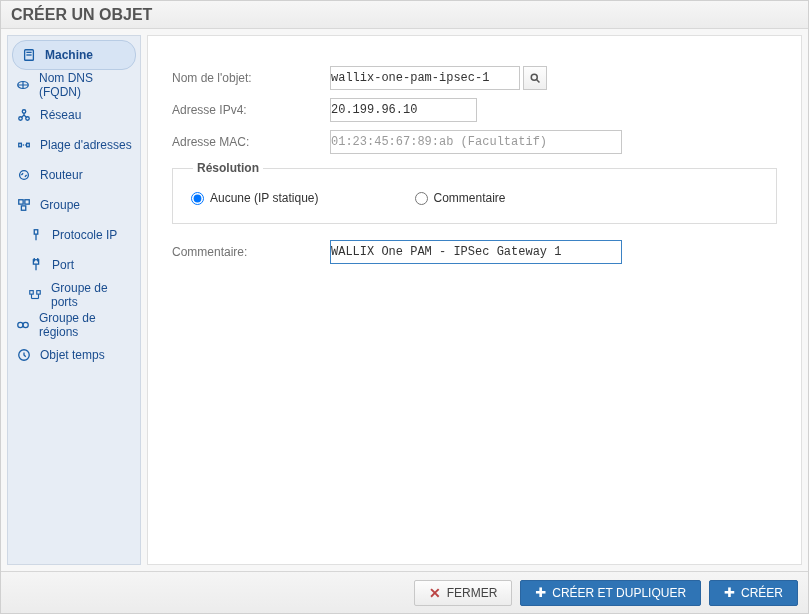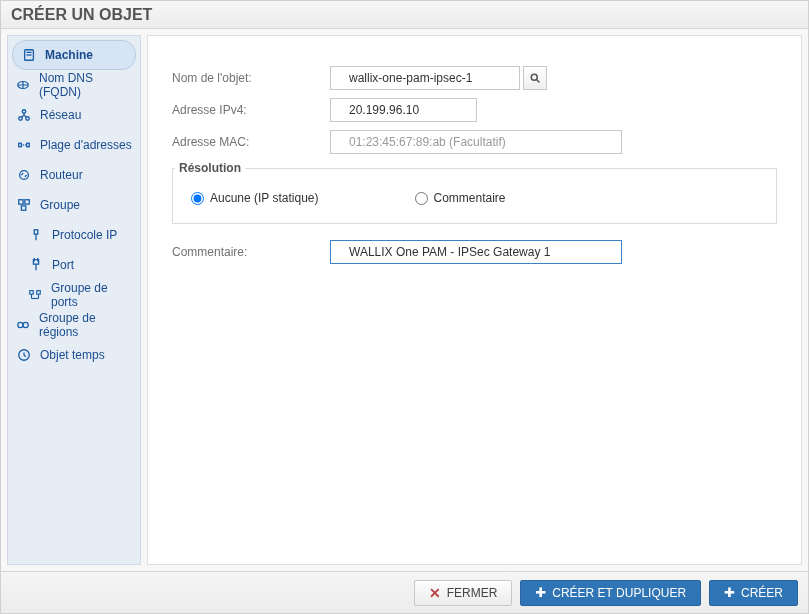--- a/index.html
+++ b/index.html
@@ -9,31 +9,31 @@
   .body { flex: 1; display: flex; padding: 6px; gap: 6px; min-height: 0; }
   .sidebar { width: 134px; background: #e7edf5; border: 1px solid #cfd8e4; display: flex; flex-direction: column; padding: 4px 0; }
   .side-item { display: flex; align-items: center; gap: 8px; height: 30px; padding: 0 8px; cursor: pointer; color: #1a4d8f; font-size: 12px; }
   .side-item.active { background: #d7e4f4; border: 1px solid #b8cce4; border-radius: 14px; margin: 0 4px; font-weight: bold; color: #1a4d8f; }
   .side-item .ico { width: 16px; height: 16px; display: flex; align-items: center; justify-content: center; color: #1a5fa8; }
   .side-item.inset { padding-left: 20px; }
 
   .main { flex: 1; background: #ffffff; border: 1px solid #e0e0e0; padding: 30px 24px 10px 24px; position: relative; }
   .form-row { display: flex; align-items: center; margin-bottom: 8px; }
   .form-row label { width: 158px; color: #737373; }
-  .inp { height: 24px; border: 1px solid #c8c8c8; padding: 0 18px; font-size: 12px; font-family: Liberation Sans, sans-serif; color: #333; }
+  .inp { height: 24px; border: 1px solid #c8c8c8; padding: 0 0; font-size: 12px; font-family: Liberation Mono, monospace; color: #333; }
   .inp::placeholder { color: #9a9a9a; }
   .inp.name { width: 190px; }
   .inp.ipv4 { width: 147px; }
   .inp.mac { width: 292px; background: #fff; }
   .inp.comment { width: 292px; border: 1px solid #3b82c4; outline: none; }
   .search-btn { width: 24px; height: 24px; margin-left: 3px; background: linear-gradient(#fdfdfd,#efefef); border: 1px solid #c8c8c8; display: flex; align-items: center; justify-content: center; cursor: pointer; }
   .search-btn svg { width: 12px; height: 12px; stroke: #555; }
 
   .fieldset { border: 1px solid #dcdcdc; margin: 14px 0 16px 0; padding: 22px 18px 18px 18px; position: relative; }
-  .fieldset-legend { position: absolute; top: -8px; left: 2px; background: #fff; padding: 0 4px; font-weight: bold; color: #555; font-size: 12px; }
+  .fieldset-legend { position: absolute; top: -8px; left: 20px; background: #fff; padding: 0 4px; font-weight: bold; color: #555; font-size: 12px; }
   .radio-row { display: flex; gap: 96px; }
   .radio-opt { display: flex; align-items: center; gap: 6px; cursor: pointer; }
   .radio-opt input { cursor: pointer; }
 
   .footer { height: 42px; background: linear-gradient(#f5f5f5,#ececec); border-top: 1px solid #d6d6d6; display: flex; justify-content: flex-end; align-items: center; gap: 8px; padding: 0 10px; }
   .btn { height: 26px; display: flex; align-items: center; gap: 6px; padding: 0 14px; font-size: 12px; cursor: pointer; border-radius: 2px; }
   .btn.close { background: linear-gradient(#fdfdfd,#ececec); border: 1px solid #c8c8c8; color: #444; }
   .btn.close .x { color: #b44; font-weight: bold; font-size: 14px; line-height: 1; }
   .btn.primary { background: #2f74b5; border: 1px solid #2a65a0; color: #fff; }
   .btn.primary .plus { font-size: 13px; line-height: 1; position: relative; }

